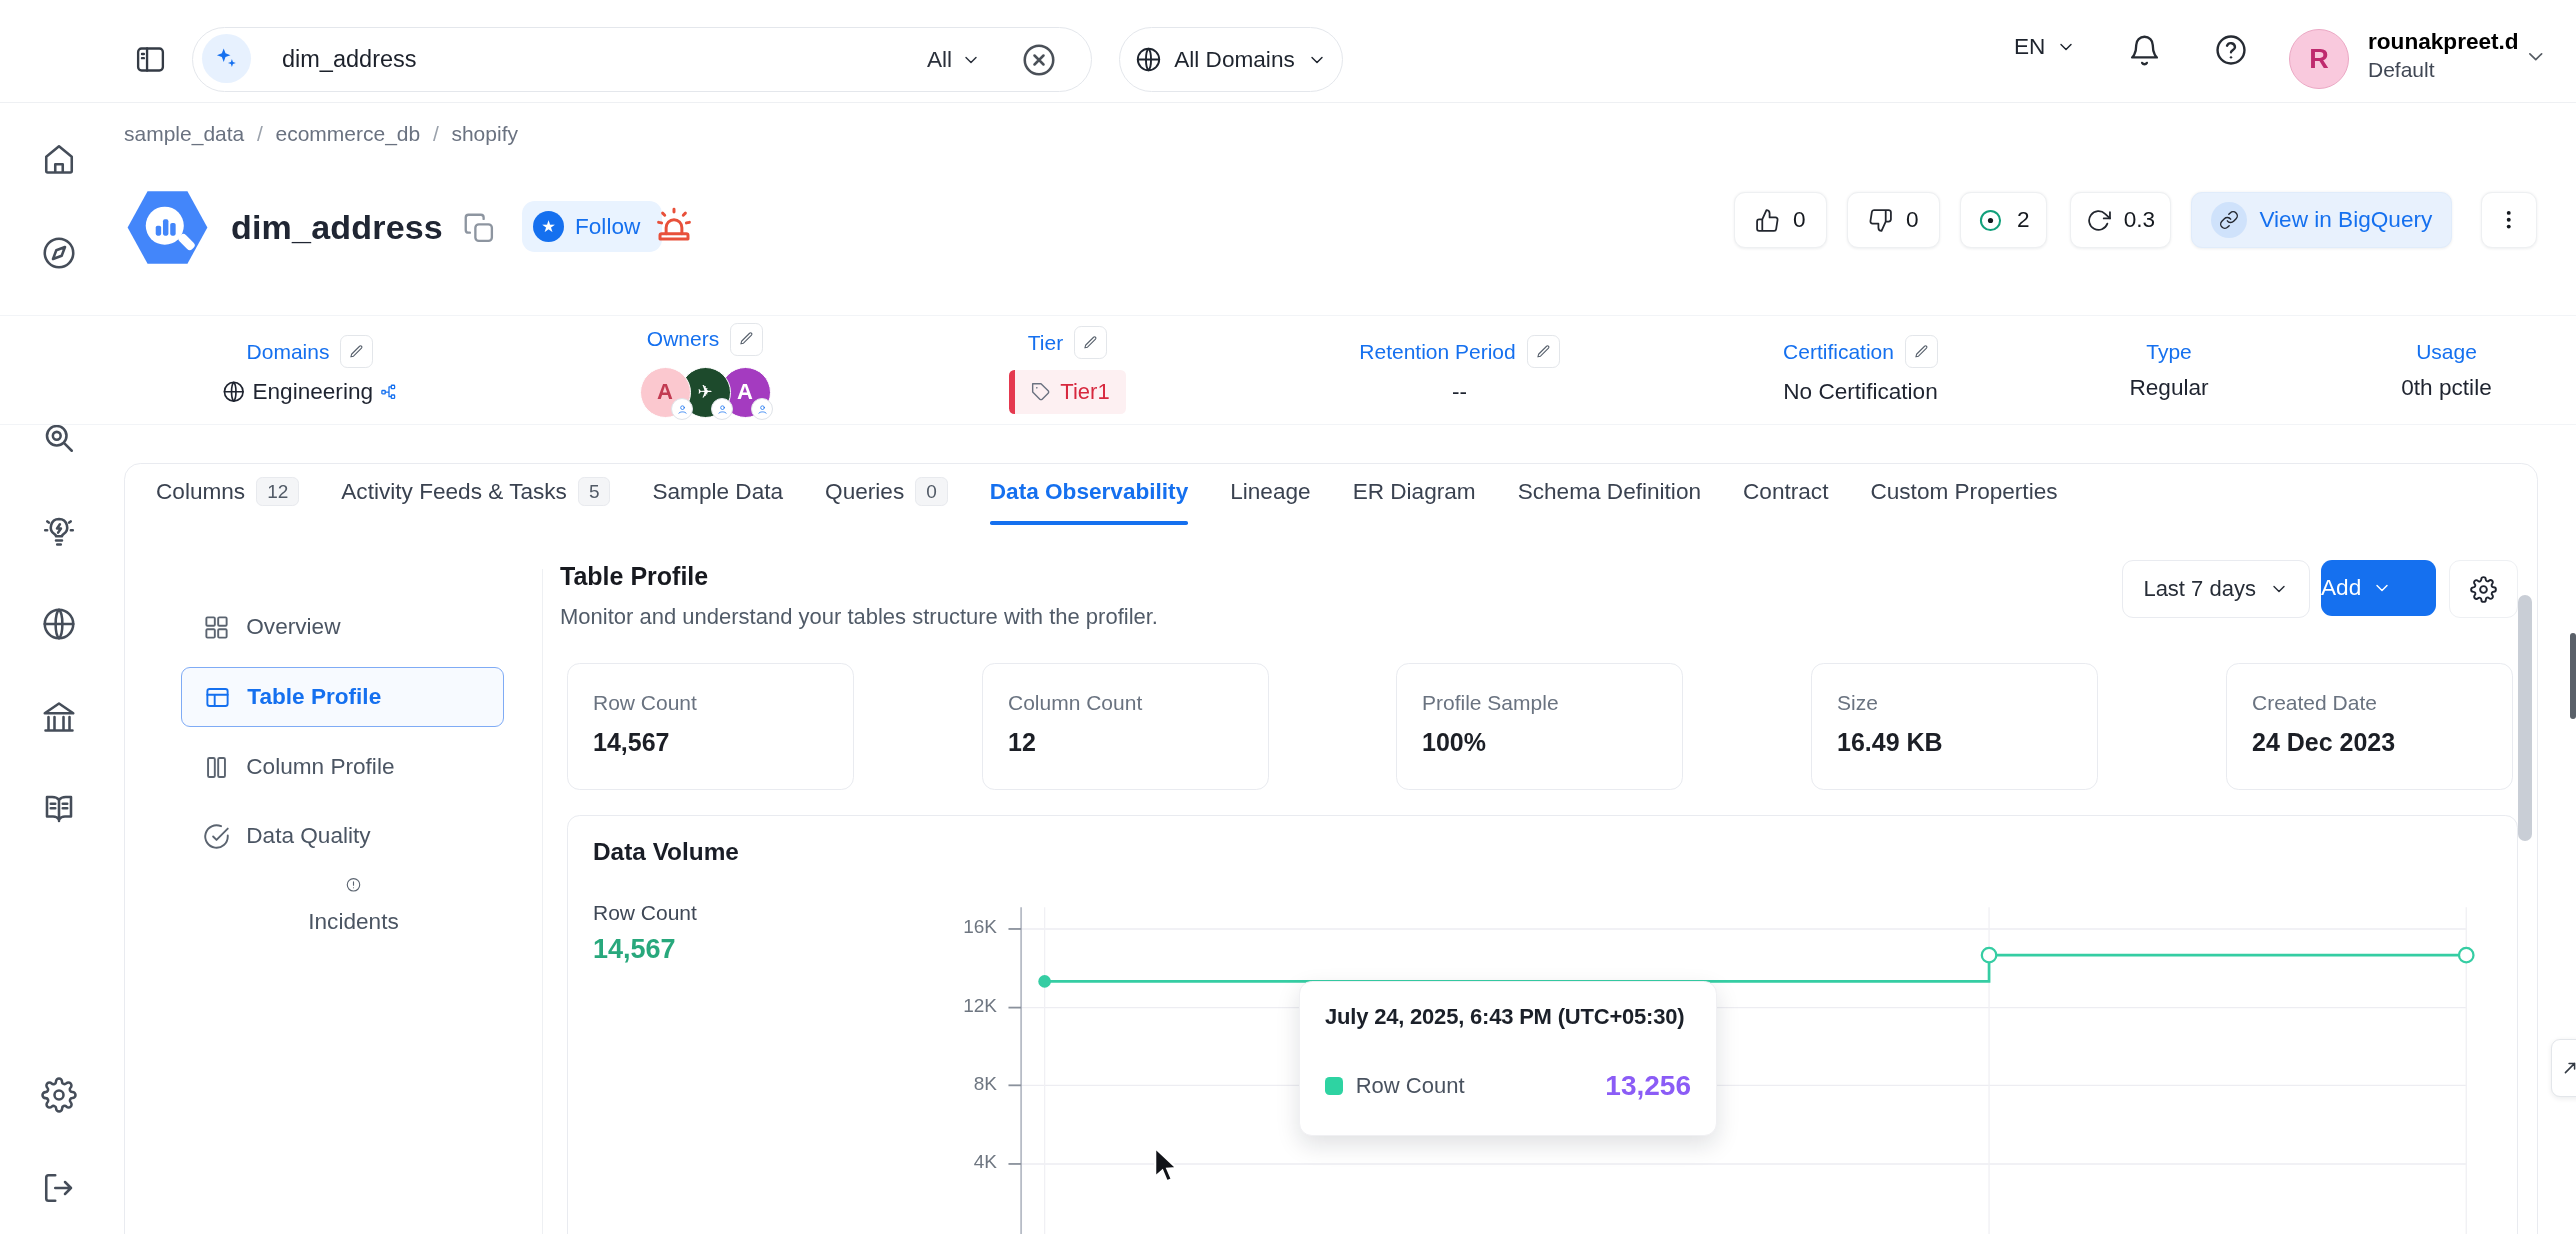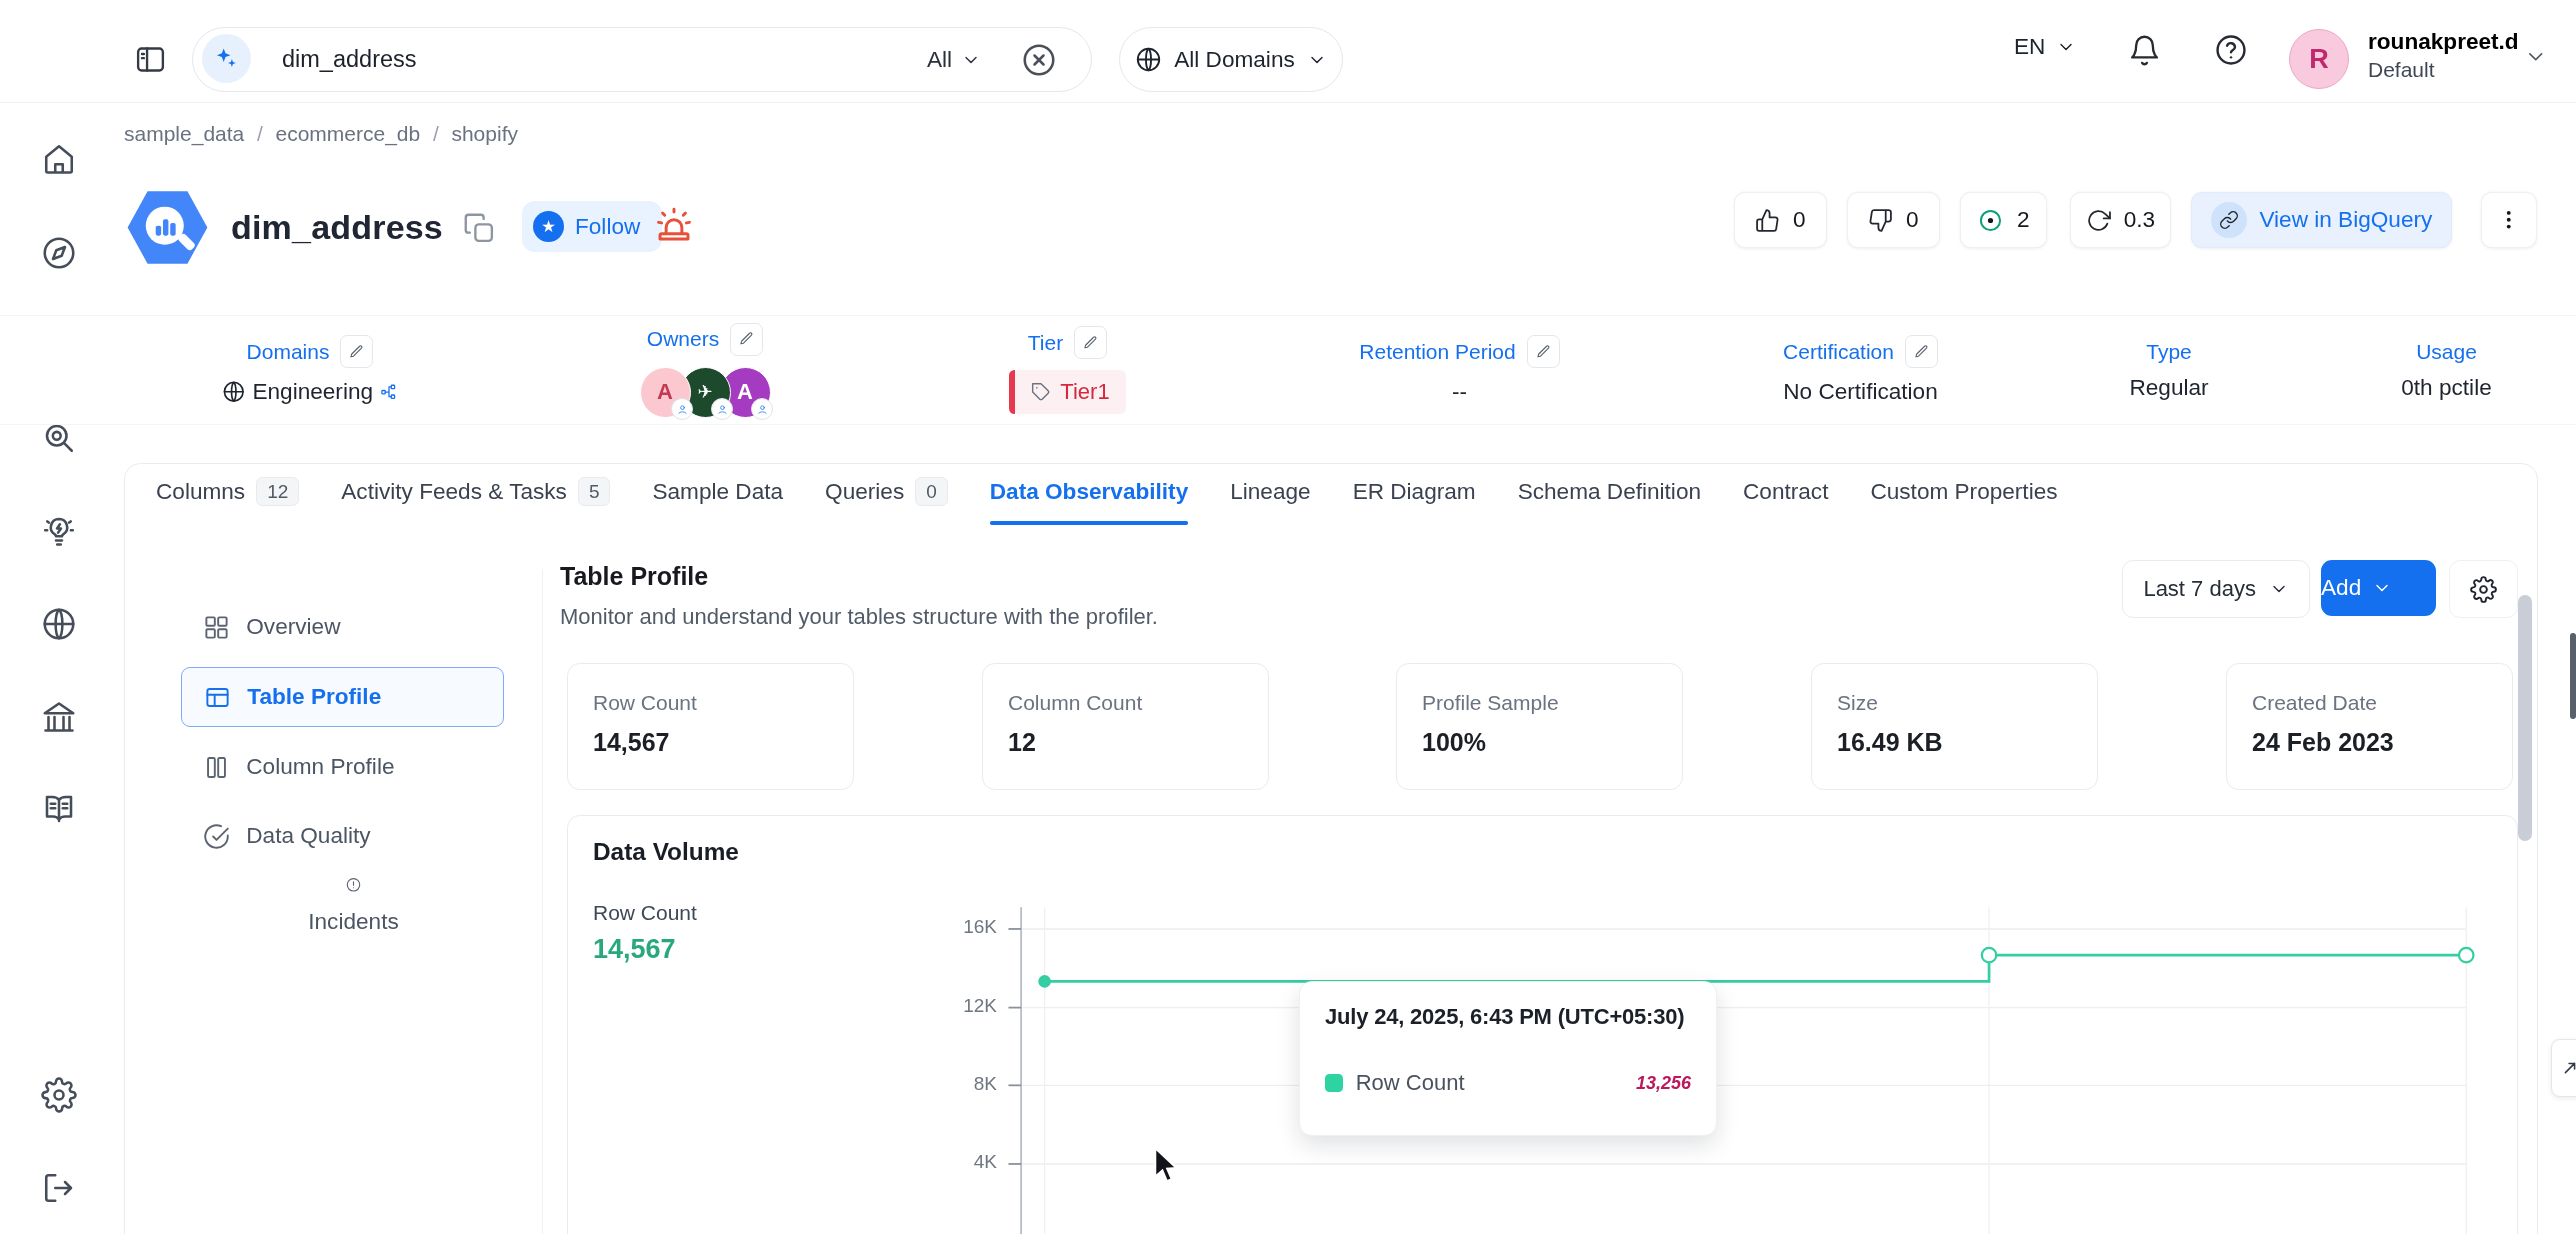--- a/index.html
+++ b/index.html
@@ -90,21 +90,21 @@
   #dv-card{left:567px;top:815px;width:1951px;height:432px;border:1.4px solid #e9ebf0;border-radius:12.7px;background:#fff;box-sizing:border-box;}
   #dv-title{left:25px;top:22px;font-size:24.4px;font-weight:700;color:#191d26;}
   #dv-sum-label{left:25px;top:85px;font-size:21px;font-weight:500;color:#3f4856;}
   #dv-sum-value{left:25px;top:118px;font-size:27px;font-weight:700;color:#28a87c;}
   .ytick{width:86px;text-align:right;font-size:19px;color:#6e7681;}
   #dv-tooltip{left:731px;top:165px;width:418px;height:155px;background:#fff;border:0.9px solid #f0f0f3;border-radius:12.7px;box-shadow:0 9px 23.5px rgba(15,23,42,.13);box-sizing:border-box;padding:22px 25px;}
   #tt-title{font-size:22px;font-weight:700;color:#1b2029;white-space:nowrap;letter-spacing:-0.2px;}
   #tt-row{display:flex;align-items:center;margin-top:40px;}
   #tt-swatch{width:18px;height:18px;border-radius:4.5px;background:#2ed3a2;}
   #tt-series{font-size:22px;color:#49525f;margin-left:12.7px;}
-  #tt-value{font-size:18px;font-weight:600;color:#be185d;margin-left:auto;font-style:italic;}
+  #tt-value{font-size:28px;font-weight:600;color:#8b5cf6;margin-left:auto;}
 
   #expand-handle{left:2551px;top:1039px;width:42px;height:58px;background:#fff;border:1.4px solid #e3e6ea;border-radius:9px 0 0 9px;display:flex;align-items:center;justify-content:flex-start;padding-left:7.2px;box-sizing:border-box;color:#333a44;box-shadow:0 1.8px 5.4px rgba(15,23,42,.08);cursor:pointer;}
 
   
   #inner-scroll{left:2518px;top:595px;width:13.6px;height:246px;border-radius:7.2px;background:#c9ced6;cursor:pointer;}
   #win-scroll{left:2570px;top:633px;width:6.3px;height:86px;border-radius:3.6px;background:#5a6069;cursor:pointer;}
 </style>
 </head>
 <body>
 
@@ -581,21 +581,21 @@
   <div class="abs scard" style="left:1396px;">
     <div class="lb">Profile Sample</div>
       <div class="vl">100%</div>
   </div>
   <div class="abs scard" style="left:1811px;">
     <div class="lb">Size</div>
       <div class="vl">16.49 KB</div>
   </div>
   <div class="abs scard" style="left:2226px;">
     <div class="lb">Created Date</div>
-      <div class="vl">24 Feb 2023</div>
+      <div class="vl">24 Dec 2023</div>
   </div>
 
   <div id="dv-card" class="abs">
     <div id="dv-title" class="abs">Data Volume</div>
     <div id="dv-sum-label" class="abs">Row Count</div>
     <div id="dv-sum-value" class="abs">14,567</div>
 
     <div class="abs ytick" style="left:343px;top:100px;">16K</div>
     <div class="abs ytick" style="left:343px;top:179px;">12K</div>
     <div class="abs ytick" style="left:343px;top:257px;">8K</div>

